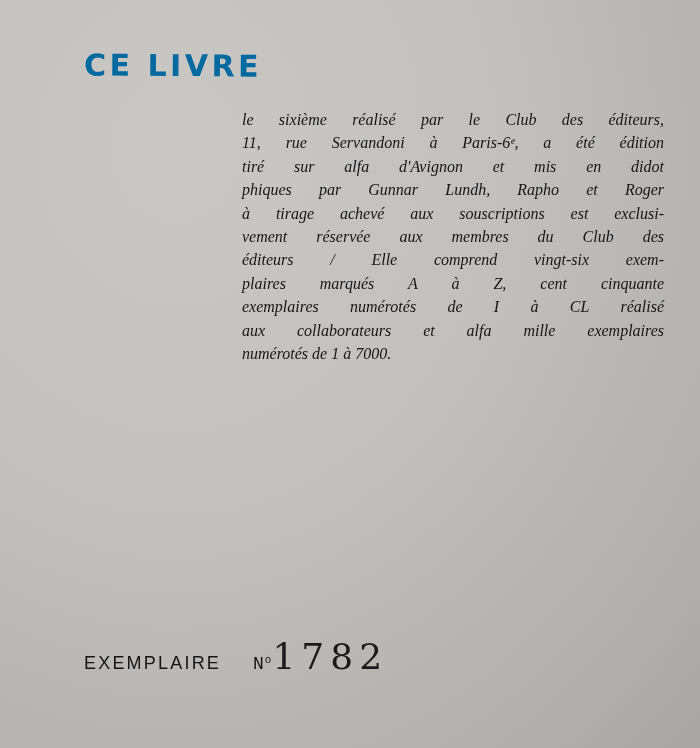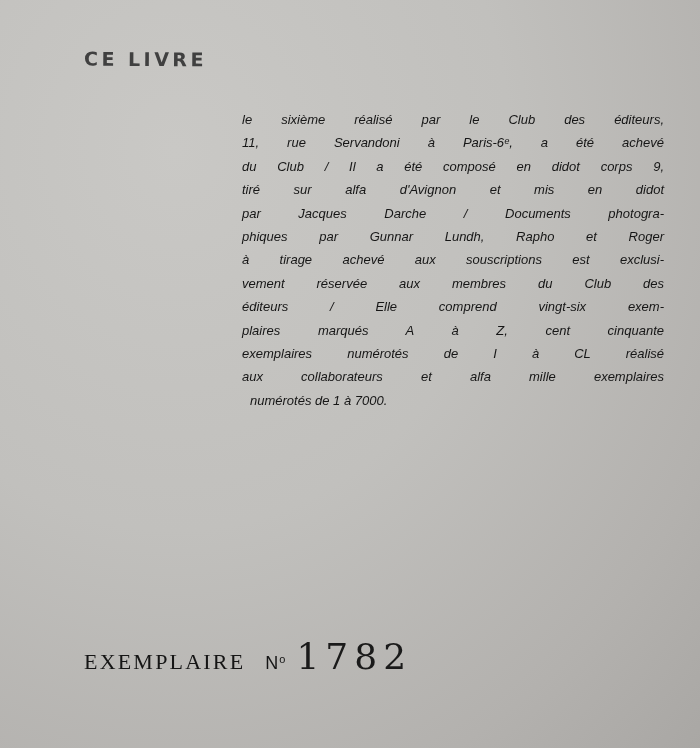--- a/index.html
+++ b/index.html
@@ -19,94 +19,91 @@
       position: absolute;
       left: 0; top: 0;
       width: 700px; height: 748px;
     }
     .heading {
       position: absolute;
       left: 84px;
       top: 48px;
       font-family: "DejaVu Sans", sans-serif;
       font-weight: bold;
-      font-size: 19px;
+      font-size: 30px;
       letter-spacing: 3.5px;
-      color: #404040;
+      color: #0369a1;
       margin: 0;
       transform: rotate(0.4deg);
     }
     .colophon {
       position: absolute;
       left: 242px;
       top: 108px;
       width: 422px;
-      font-family: Liberation Sans, sans-serif;
+      font-family: Liberation Serif, serif;
       font-style: italic;
-      font-size: 13px;
+      font-size: 16px;
       line-height: 23.4px;
       color: #161616;
       margin: 0;
     }
     .colophon .line {
       display: block;
       text-align: justify;
       text-align-last: justify;
       white-space: nowrap;
       height: 23.4px;
     }
     .colophon .line.last {
       text-align-last: left;
-      margin-left: 8px;
     }
     .footer {
       position: absolute;
       left: 84px;
       top: 636px;
       display: flex;
       align-items: baseline;
       color: #151515;
     }
     .footer-label {
-      font-family: Liberation Serif, serif;
-      font-size: 22px;
+      font-family: Liberation Sans, sans-serif;
+      font-size: 18px;
       letter-spacing: 2.2px;
       font-variant: small-caps;
       text-transform: uppercase;
     }
     .footer-no {
-      font-family: Liberation Sans, sans-serif;
+      font-family: Liberation Mono, monospace;
       font-size: 18px;
-      margin-left: 20px;
+      margin-left: 32px;
       letter-spacing: 1px;
     }
     .footer-no sup {
       font-size: 11px;
       vertical-align: 6px;
     }
     .footer-number {
       font-family: "DejaVu Serif", serif;
       font-size: 36px;
       letter-spacing: 6px;
-      margin-left: 10px;
+      margin-left: 0;
       color: #1a1a1a;
     }
   </style>
 </head>
 <body>
 
 <div class="page">
   <h1 class="heading">CE LIVRE</h1>
 
   <div class="colophon">
     <span class="line">le sixième réalisé par le Club des éditeurs,</span>
-    <span class="line">11, rue Servandoni à Paris-6ᵉ, a été achevé</span>
-    <span class="line">du Club / Il a été composé en didot corps 9,</span>
+    <span class="line">11, rue Servandoni à Paris-6ᵉ, a été édition</span>
     <span class="line">tiré sur alfa d'Avignon et mis en didot</span>
-    <span class="line">par Jacques Darche / Documents photogra-</span>
     <span class="line">phiques par Gunnar Lundh, Rapho et Roger</span>
     <span class="line">à tirage achevé aux souscriptions est exclusi-</span>
     <span class="line">vement réservée aux membres du Club des</span>
     <span class="line">éditeurs / Elle comprend vingt-six exem-</span>
     <span class="line">plaires marqués A à Z, cent cinquante</span>
     <span class="line">exemplaires numérotés de I à CL réalisé</span>
     <span class="line">aux collaborateurs et alfa mille exemplaires</span>
     <span class="line last">numérotés de 1 à 7000.</span>
   </div>
 

